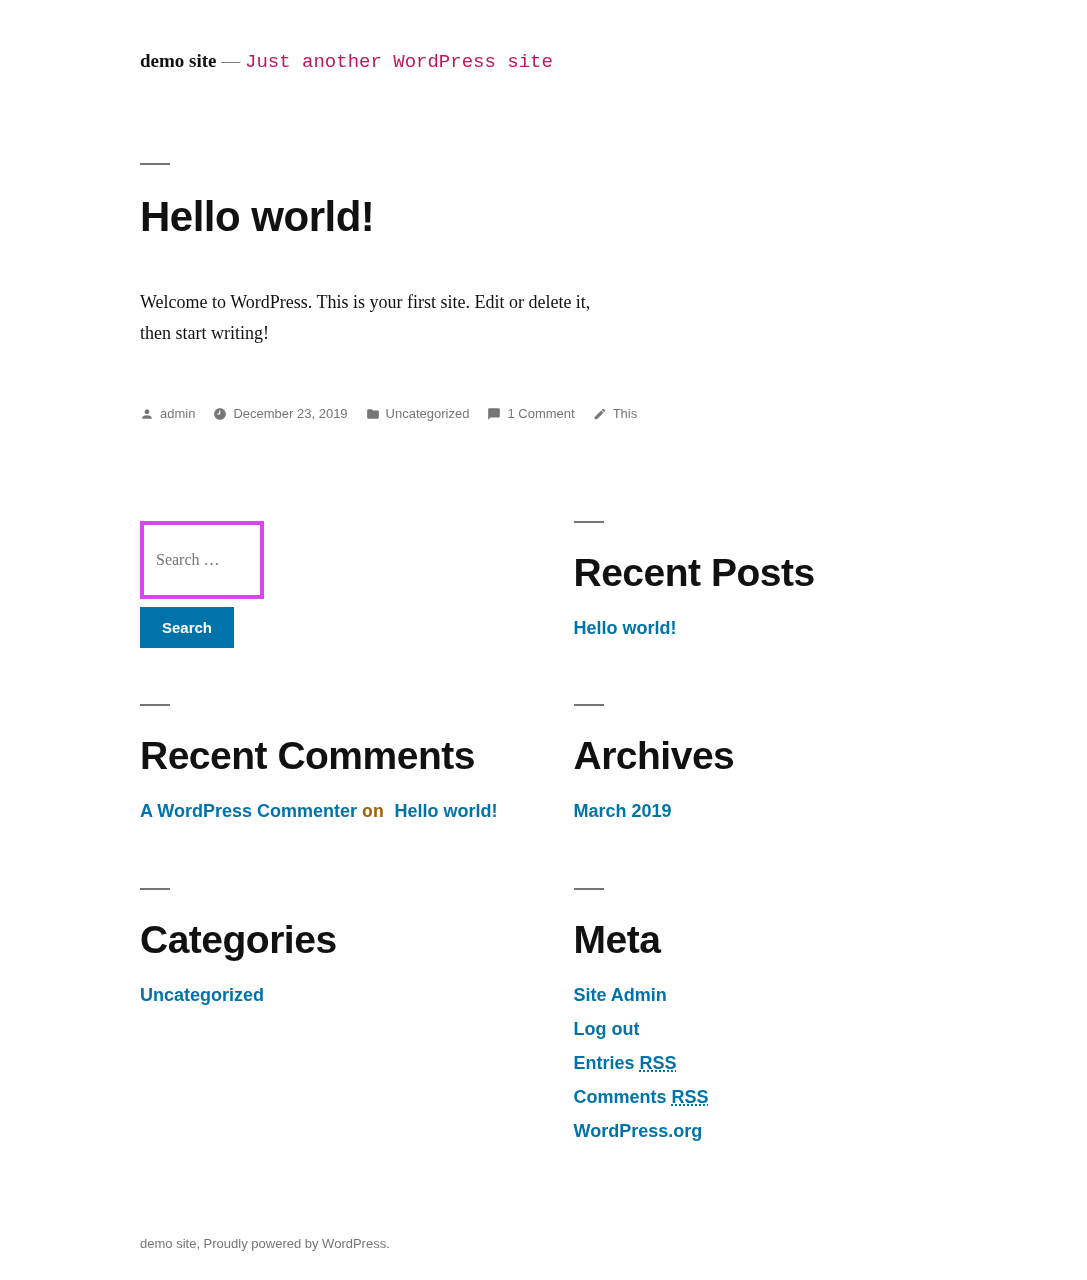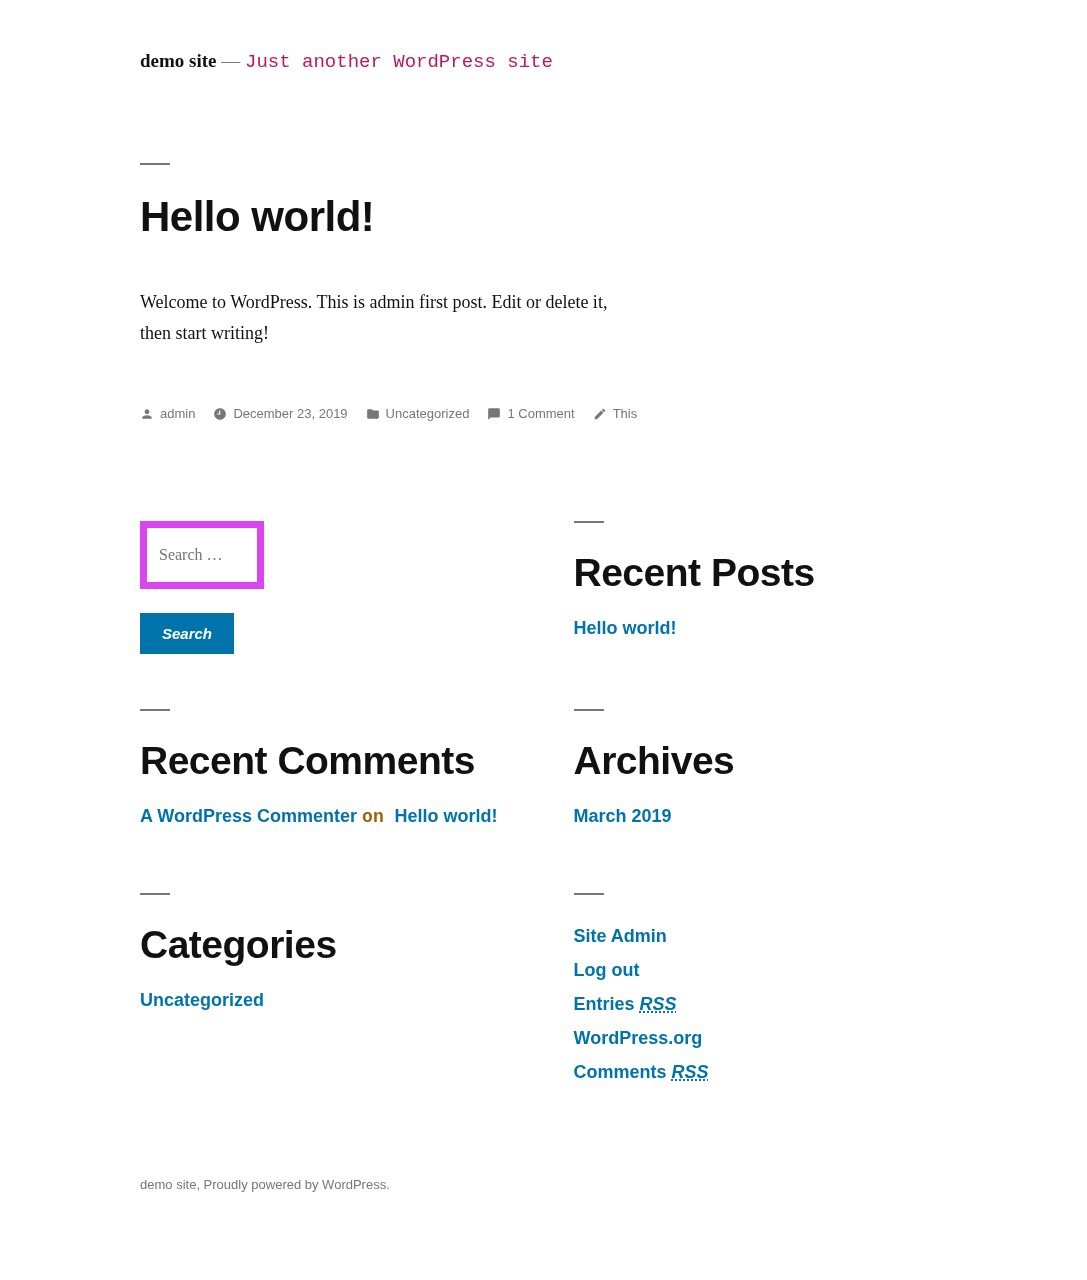--- a/index.html
+++ b/index.html
@@ -60,39 +60,38 @@
   font-weight: 700;
   margin-bottom: 20px;
   letter-spacing: -0.5px;
 }
 .widget ul { list-style: none; }
 .widget li { margin-bottom: 7px; font-size: 18px; font-weight: 600; line-height: 1.5; }
 .widget li a { text-decoration: none; color: #0073aa; }
 .widget li .on { color: #a16207; font-weight: 600; font-family: Liberation Mono, monospace; }
 .search-input {
   width: 124px;
-  padding: 18px 12px;
-  border: 7px solid #d946ef;
+  padding: 26px 12px;
+  border: 4px solid #d946ef;
   font-family: Georgia, 'Times New Roman', serif;
   font-size: 16px;
   color: #767676;
-  margin-bottom: 24px;
+  margin-bottom: 8px;
   display: block;
 }
 .search-button {
   background: #0073aa;
   color: #fff;
   border: none;
   padding: 12px 22px;
   font-size: 15px;
   font-weight: 600;
   cursor: pointer;
-  font-style: italic;
-}
-.abbr { text-decoration: underline dotted; font-style: italic; }
+}
+.abbr { text-decoration: underline dotted; }
 .footer {
   margin-top: 84px;
   font-size: 13px;
   color: #767676;
 }
 .footer a { color: #767676; text-decoration: none; }
 </style>
 </head>
 <body>
 
@@ -100,21 +99,21 @@
   <a class="site-title">demo site</a>
   <span class="tagline-sep"> <span>—</span> </span>
   <span class="tagline">Just another WordPress site</span>
 </header>
 
 <article>
   <hr class="separator">
   <h1 class="post-title">
     <a>Hello world!</a>
   </h1>
-  <p class="post-content">Welcome to WordPress. This is admin first post. Edit or delete it, then start writing!</p>
+  <p class="post-content">Welcome to WordPress. This is your first site. Edit or delete it, then start writing!</p>
   <div class="post-meta">
     <span class="meta-item">
       <svg class="meta-icon" viewBox="0 0 24 24">
           <path d="M12 12c2.21 0 4-1.79 4-4s-1.79-4-4-4-4 1.79-4 4 1.79 4 4 4zm0 2c-2.67 0-8 1.34-8 4v2h16v-2c0-2.66-5.33-4-8-4z"></path>
         </svg>
       <a>admin</a>
     </span>
     <span class="meta-item">
       <svg class="meta-icon" viewBox="0 0 24 24">
           <path d="M12 2C6.48 2 2 6.48 2 12s4.48 10 10 10 10-4.48 10-10S17.52 2 12 2zm.5 11H7v-2h3.5V6h2v7z"></path>
@@ -186,26 +185,27 @@
     <h2 class="widget-title">Categories</h2>
     <ul>
       <li>
         <a>Uncategorized</a>
       </li>
     </ul>
   </section>
 
   <section class="widget">
     <hr class="separator">
+    <h2 class="widget-title">Meta</h2>
     <ul>
       <li><a>Site Admin</a></li>
       <li><a>Log out</a></li>
       <li><a><span>Entries </span><span class="abbr">RSS</span></a></li>
+      <li><a><span>Comments </span><span class="abbr">RSS</span></a></li>
       <li><a>WordPress.org</a></li>
-      <li><a><span>Comments </span><span class="abbr">RSS</span></a></li>
     </ul>
   </section>
 
 </div>
 
 <footer class="footer">
   <a>demo site</a><span>, </span><a>Proudly powered by WordPress.</a>
 </footer>
 
 </body></html>

